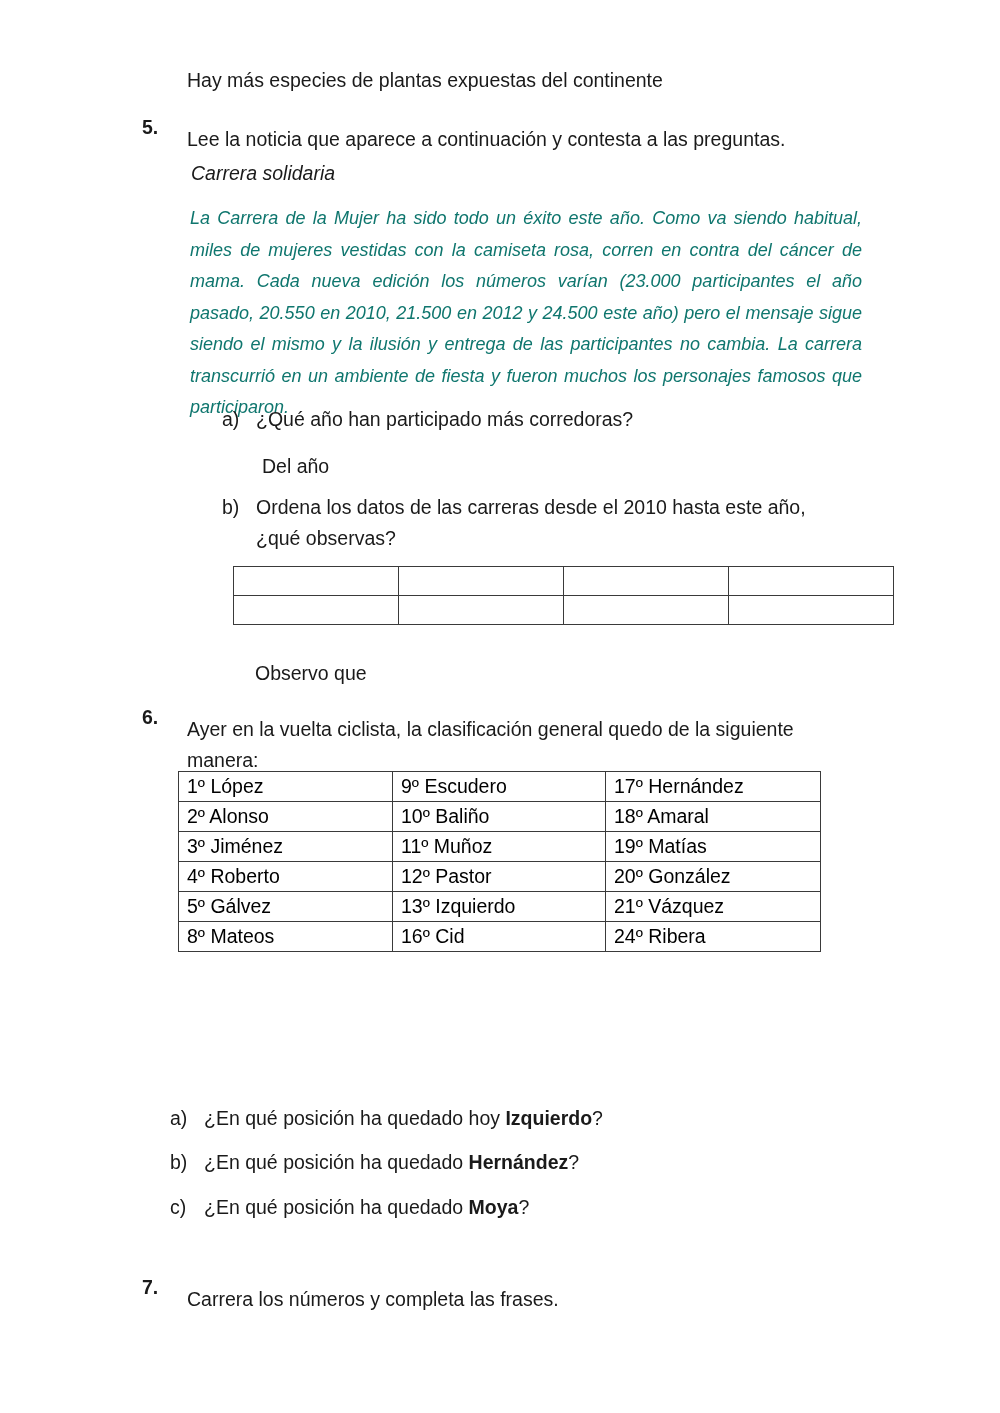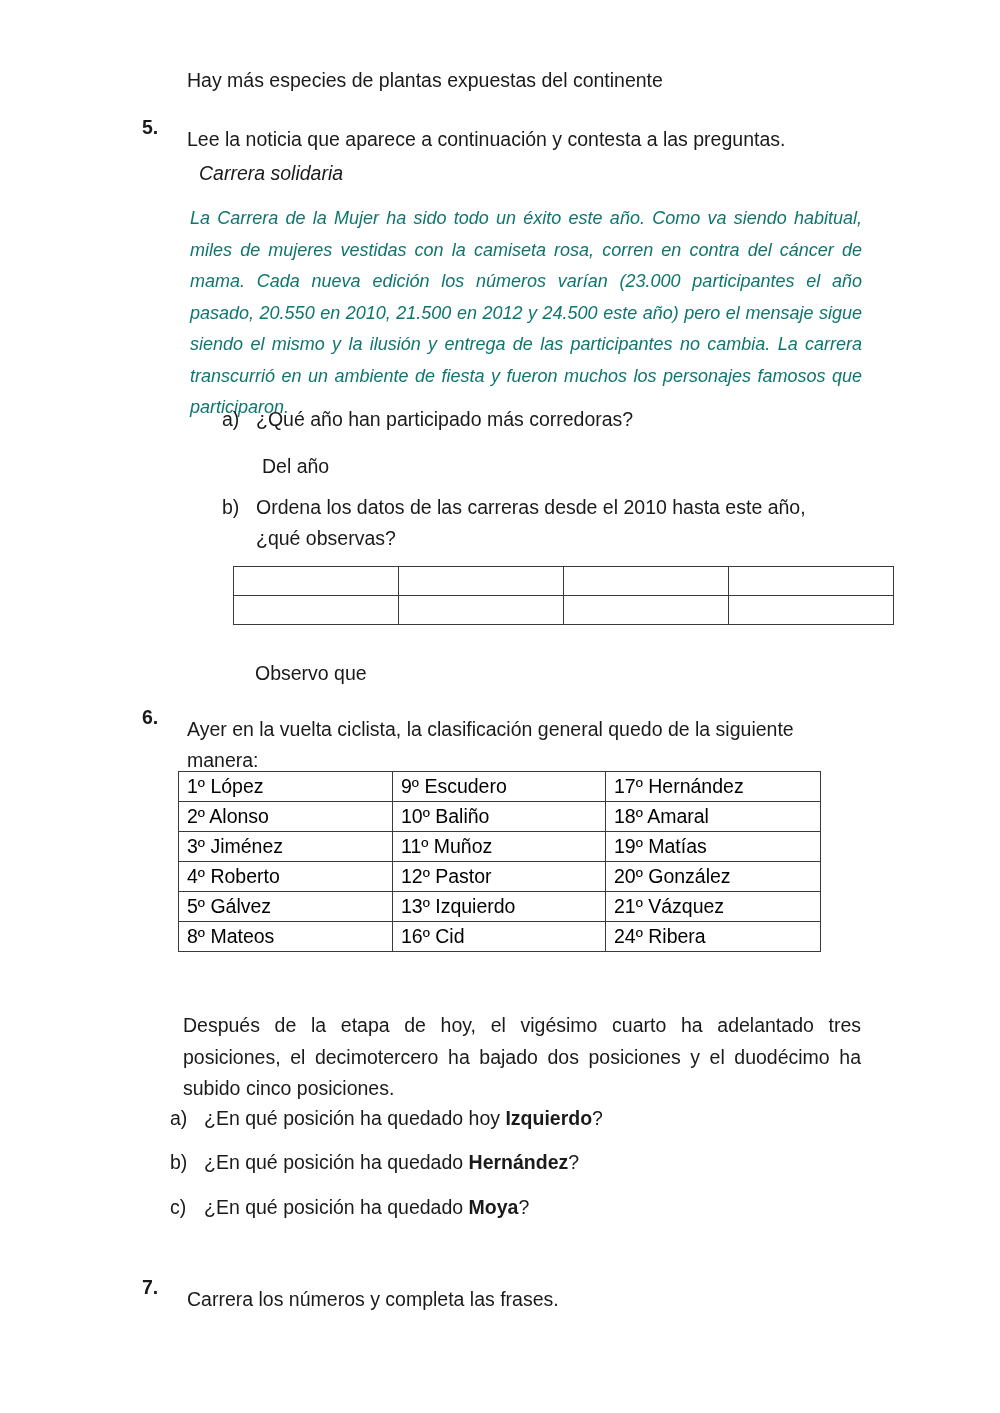--- a/index.html
+++ b/index.html
@@ -133,21 +133,21 @@
 
 <div class="page">
 
   <div class="line" style="left:187px; top:65px;">Hay más especies de plantas expuestas del continente</div>
 
   <div class="numbered" style="left:142px; top:112px; width:700px;">
     <span class="num">5.</span>
     <span class="body">Lee la noticia que aparece a continuación y contesta a las preguntas.</span>
   </div>
 
-  <div class="italic-head" style="left:191px; top:158px;margin-left:8px;">Carrera solidaria</div>
+  <div class="italic-head" style="left:191px; top:158px;">Carrera solidaria</div>
 
   <div class="news-para" style="left:190px; top:203px; width:672px;">La Carrera de la Mujer ha sido todo un éxito este año. Como va siendo habitual, miles de mujeres vestidas con la camiseta rosa, corren en contra del cáncer de mama. Cada nueva edición los números varían (23.000 participantes el año pasado, 20.550 en 2010, 21.500 en 2012 y 24.500 este año) pero el mensaje sigue siendo el mismo y la ilusión y entrega de las participantes no cambia. La carrera transcurrió en un ambiente de fiesta y fueron muchos los personajes famosos que participaron.</div>
 
   <div class="lettered" style="left:222px; top:404px; width:640px;">
     <span class="letter">a)</span>
     <span class="body">¿Qué año han participado más corredoras?</span>
   </div>
 
   <div class="line" style="left:262px; top:451px;">Del año</div>
 
@@ -213,21 +213,20 @@
           <td>21º Vázquez</td>
         </tr>
         <tr>
           <td>8º Mateos</td>
           <td>16º Cid</td>
           <td>24º Ribera</td>
         </tr>
       </tbody>
   </table>
 
-  <div class="justified" style="left:183px; top:1010px; width:678px;">Después de la etapa de hoy, el vigésimo cuarto ha adelantado tres posiciones, el decimotercero ha bajado dos posiciones y el duodécimo ha subido cinco posiciones.</div>
 
   <div class="lettered" style="left:170px; top:1103px; width:640px;">
     <span class="letter">a)</span>
     <span class="body"><span>¿En qué posición ha quedado hoy </span><b>Izquierdo</b><span>?</span></span>
   </div>
 
   <div class="lettered" style="left:170px; top:1147px; width:640px;">
     <span class="letter">b)</span>
     <span class="body"><span>¿En qué posición ha quedado </span><b>Hernández</b><span>?</span></span>
   </div>

